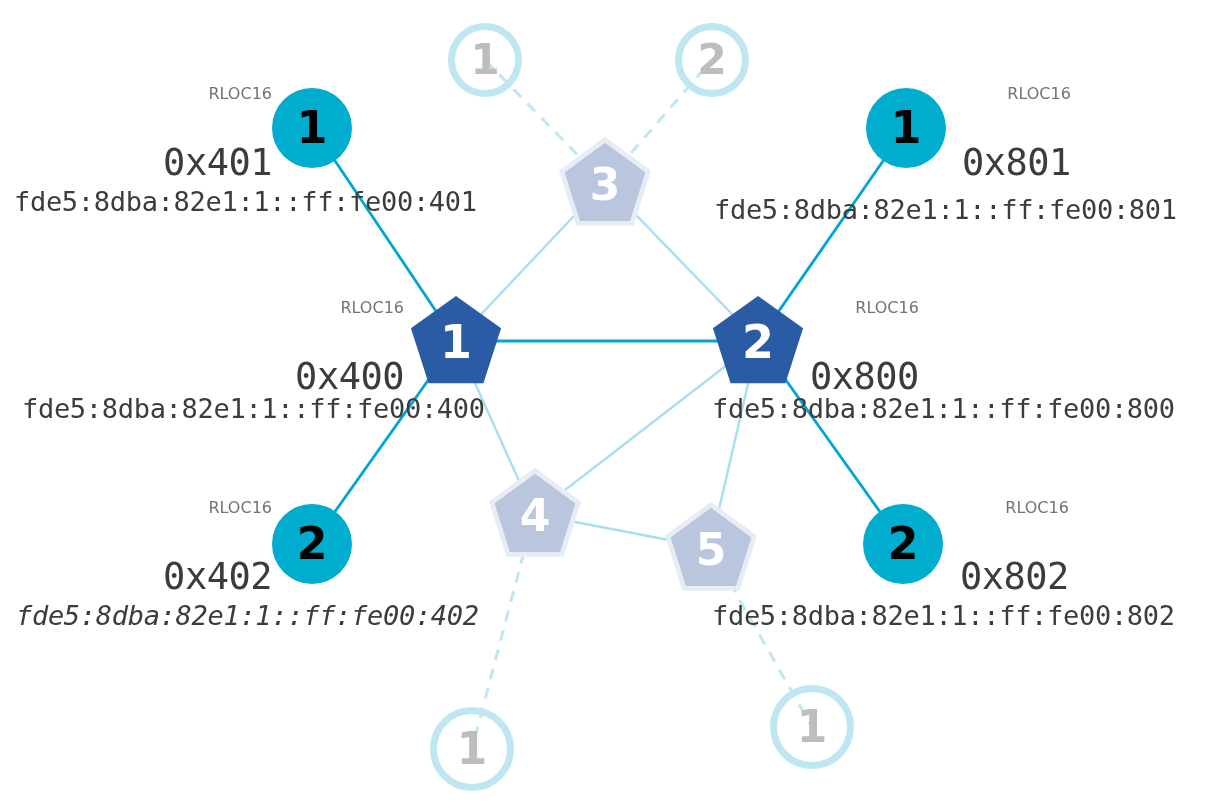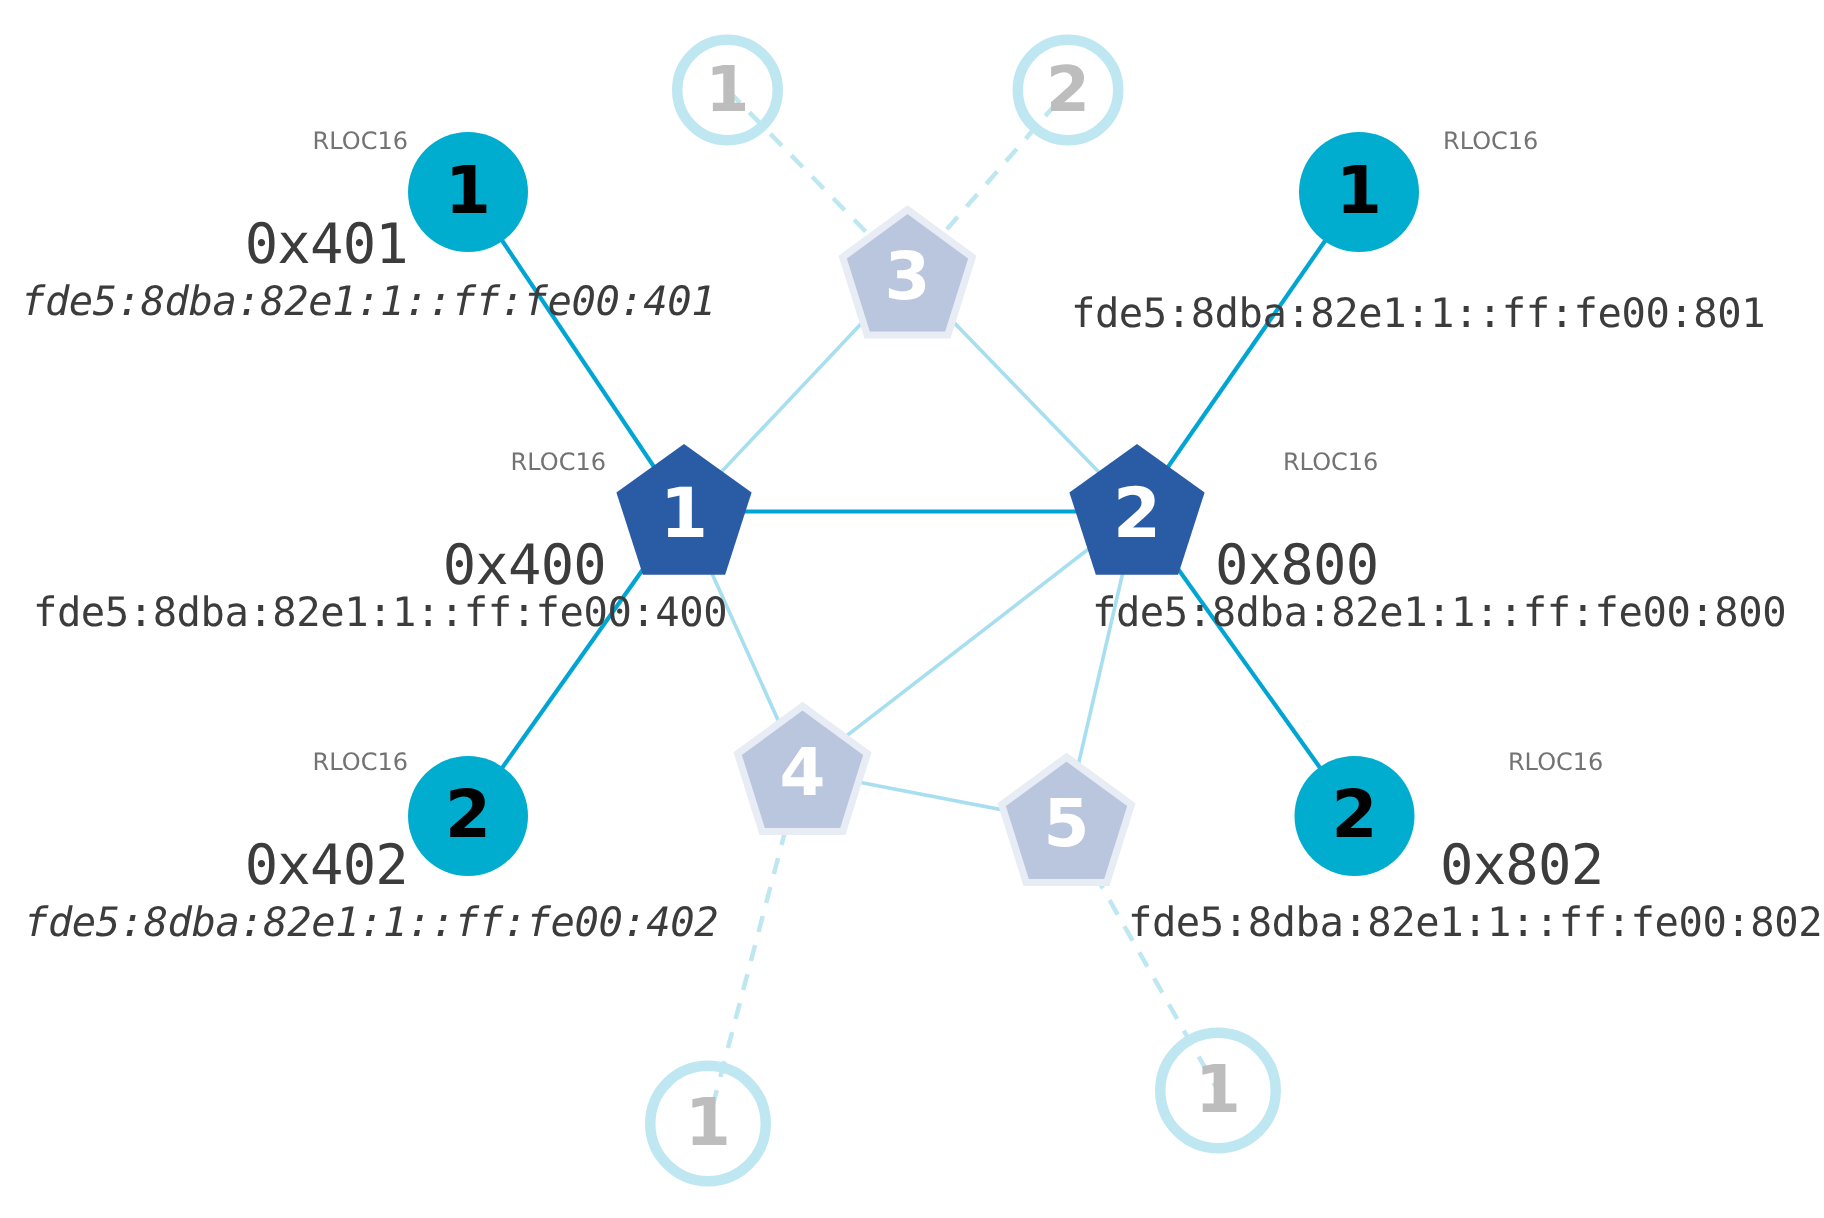--- a/index.html
+++ b/index.html
@@ -137,44 +137,45 @@
     <span>1</span>
   </div>
   <div class="circ solid" style="left:863px;top:504px;width:80px;height:80px;font-size:44px;">
     <span>2</span>
   </div>
 
   <div class="lbl left" style="left:26px;top:86px;width:246px;">
     <span class="cap">RLOC16</span>
     <span class="val">0x401</span>
   </div>
-  <div class="ip" style="left:14px;top:186px;font-style:italic;">fde5:8dba:82e1:1::ff:fe00:401</div>
+  <div class="ip" style="left:14px;top:186px;">fde5:8dba:82e1:1::ff:fe00:401</div>
 
   <div class="lbl left" style="left:158px;top:300px;width:246px;">
     <span class="cap">RLOC16</span>
     <span class="val">0x400</span>
   </div>
   <div class="ip" style="left:22px;top:393px;">fde5:8dba:82e1:1::ff:fe00:400</div>
 
   <div class="lbl left" style="left:26px;top:500px;width:246px;">
     <span class="cap">RLOC16</span>
     <span class="val">0x402</span>
   </div>
   <div class="ip" style="left:16px;top:600px;font-style:italic;">fde5:8dba:82e1:1::ff:fe00:402</div>
 
   <div class="lbl right" style="left:962px;top:86px;">
     <span class="cap">RLOC16</span>
+    <span class="val">0x801</span>
   </div>
   <div class="ip" style="left:714px;top:194px;">fde5:8dba:82e1:1::ff:fe00:801</div>
 
   <div class="lbl right" style="left:810px;top:300px;">
     <span class="cap">RLOC16</span>
     <span class="val">0x800</span>
   </div>
-  <div class="ip" style="left:712px;top:393px;margin-left:16px;">fde5:8dba:82e1:1::ff:fe00:800</div>
+  <div class="ip" style="left:712px;top:393px;">fde5:8dba:82e1:1::ff:fe00:800</div>
 
   <div class="lbl right" style="left:960px;top:500px;">
     <span class="cap">RLOC16</span>
     <span class="val">0x802</span>
   </div>
-  <div class="ip" style="left:712px;top:600px;margin-left:40px;">fde5:8dba:82e1:1::ff:fe00:802</div>
+  <div class="ip" style="left:712px;top:600px;">fde5:8dba:82e1:1::ff:fe00:802</div>
 
 </div>
 
 </body></html>

